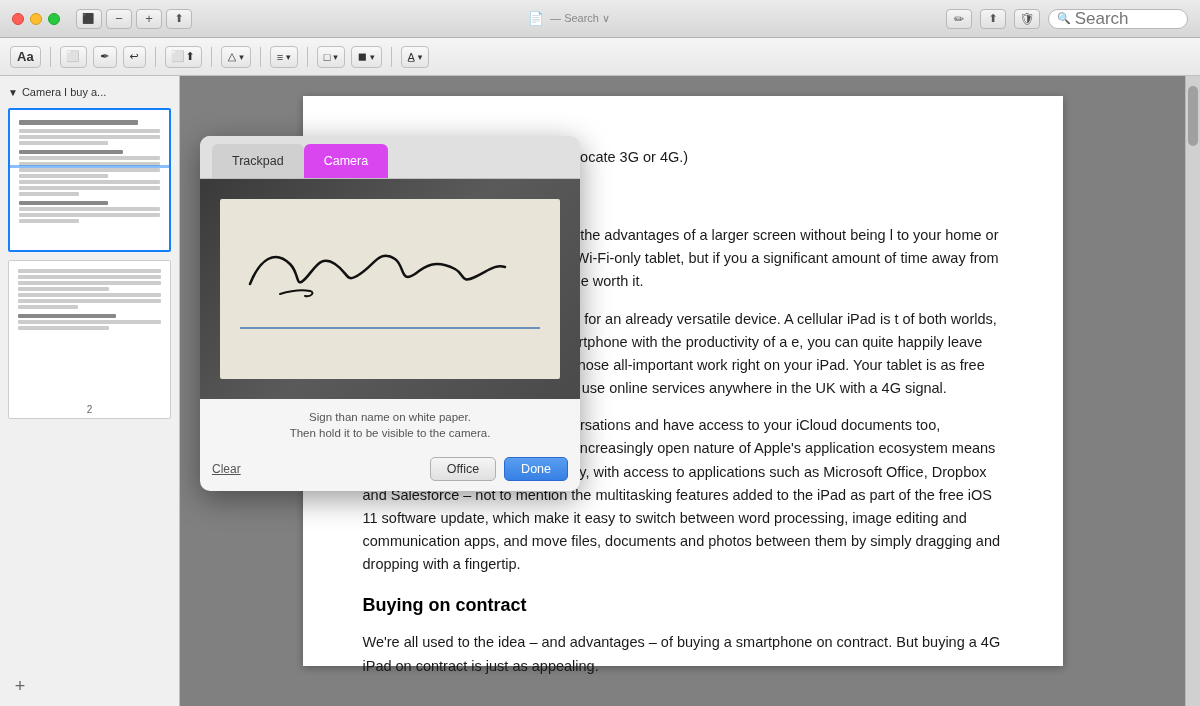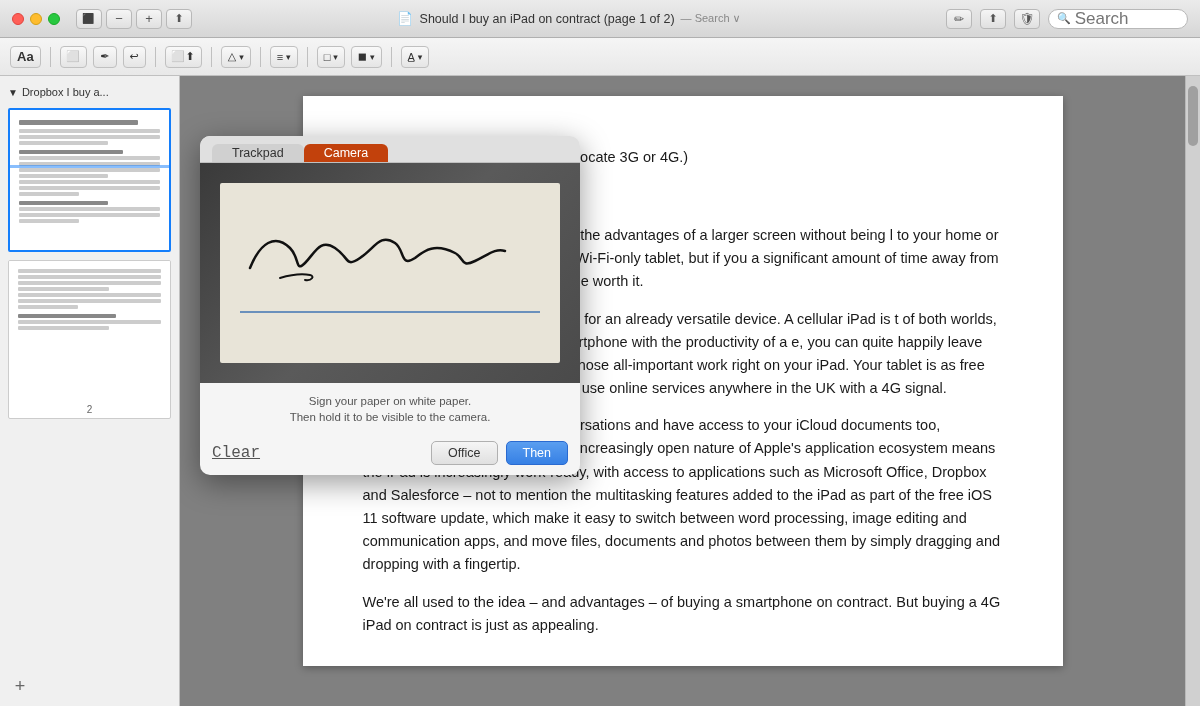--- a/index.html
+++ b/index.html
@@ -263,30 +263,30 @@
       overflow: hidden;
     }
     .dialog-tabs {
       display: flex;
       background: #e0e0e0;
       border-bottom: 1px solid #c0c0c0;
       padding: 8px 12px 0;
       gap: 0;
     }
     .dialog-tab {
-      padding: 2px 20px;
+      padding: 10px 20px;
       font-size: 12.5px;
       cursor: pointer;
       border-radius: 6px 6px 0 0;
       color: #333;
       background: transparent;
       border: none;
     }
     .dialog-tab.active {
-      background: #c2410c;
+      background: #d946ef;
       color: white;
     }
     .dialog-tab.inactive {
       background: #d0d0d0;
       color: #333;
     }
 
     .camera-preview {
       width: 100%;
       height: 220px;
@@ -334,28 +334,27 @@
       text-align: center;
       line-height: 1.4;
     }
     .dialog-actions {
       display: flex;
       align-items: center;
       padding: 6px 12px 10px;
       gap: 0;
     }
     .dialog-clear {
-      font-size: 16px;
+      font-size: 12px;
       color: #555;
       background: transparent;
       border: none;
       cursor: pointer;
       text-decoration: underline;
       padding: 0;
-      font-family: Liberation Mono, monospace;
     }
     .dialog-actions-right {
       display: flex;
       gap: 8px;
       margin-left: auto;
     }
     .dialog-btn {
       padding: 4px 16px;
       border-radius: 5px;
       font-size: 12.5px;
@@ -405,21 +404,20 @@
   </div>
 
   <div style="display:flex;gap:4px;margin-left:8px;">
     <div class="tb-icon-btn" style="font-size:10px;">⬛</div>
     <div class="tb-icon-btn" style="font-size:13px;">−</div>
     <div class="tb-icon-btn" style="font-size:13px;">+</div>
     <div class="tb-icon-btn" style="font-size:11px;">⬆</div>
   </div>
   <div class="title-bar-center">
     <span class="title-doc-icon">📄</span>
-    <span class="title-text">Should I buy an iPad on contract (page 1 of 2)</span>
     <span class="title-edited">— Search ∨</span>
   </div>
   <div class="title-bar-right">
     <div class="tb-icon-btn" style="font-size:12px;">✏</div>
     <div class="tb-icon-btn" style="font-size:11px;">⬆</div>
     <div class="tb-icon-btn" style="font-size:12px;">🛡</div>
     <div class="search-box">
       <span style="color:#999;font-size:11px;">🔍</span>
       <input type="text" placeholder="Search" style="">
     </div>
@@ -466,21 +464,21 @@
     <span>A̲</span>
     <span style="font-size:9px;">▾</span>
   </button>
 </div>
 
 <div class="main-area">
 
   <div class="sidebar">
     <div class="sidebar-header">
       <span class="chevron">▼</span>
-      <span>Dropbox I buy a...</span>
+      <span>Camera I buy a...</span>
     </div>
 
     <div class="page-thumb selected">
       <div class="page-thumb-inner">
         <div style="padding:6px 5px;">
           <div class="thumb-text-line dark" style="width:80%;height:5px;margin:4px 4px;"></div>
           <div class="thumb-text-line" style="margin:2px 4px;"></div>
           <div class="thumb-text-line" style="margin:2px 4px;"></div>
           <div class="thumb-text-line short" style="margin:2px 4px;"></div>
           <div class="thumb-text-line dark" style="width:70%;height:4px;margin:5px 4px 2px;"></div>
@@ -527,20 +525,21 @@
       <p>tion your iPad will use if it cannot locate 3G or 4G.)</p>
 
       <h2>dvantages of 4G</h2>
 
       <p>4G iPad in your bag, you have all the advantages of a larger screen without being l to your home or work router. It'll cost more than a Wi-Fi-only tablet, but if you a significant amount of time away from home and the office it could well be worth it.</p>
 
       <p>e 4G is a real step up in versatility for an already versatile device. A cellular iPad is t of both worlds, combining the portability of a smartphone with the productivity of a e, you can quite happily leave your laptop at home and answer those all-important work right on your iPad. Your tablet is as free as your smartphone, and you can use online services anywhere in the UK with a 4G signal.</p>
 
       <p>You'll get all your iMessage conversations and have access to your iCloud documents too, anywhere in the country. And the increasingly open nature of Apple's application ecosystem means the iPad is increasingly work-ready, with access to applications such as Microsoft Office, Dropbox and Salesforce – not to mention the multitasking features added to the iPad as part of the free iOS 11 software update, which make it easy to switch between word processing, image editing and communication apps, and move files, documents and photos between them by simply dragging and dropping with a fingertip.</p>
 
+      <h2><strong>Buying on contract</strong></h2>
 
       <p>We're all used to the idea – and advantages – of buying a smartphone on contract. But buying a 4G iPad on contract is just as appealing.</p>
     </div>
 
     <div class="dialog-overlay">
       <div class="signature-dialog">
 
         <div class="dialog-tabs">
           <button class="dialog-tab inactive">Trackpad</button>
           <button class="dialog-tab active">Camera</button>
@@ -553,29 +552,29 @@
               <svg class="signature-svg" viewBox="0 0 280 80" xmlns="http://www.w3.org/2000/svg">
                 <path d="M 10 55 C 20 30, 35 20, 50 35 C 60 45, 55 60, 65 50 C 75 40, 80 25, 95 35 C 110 45, 105 55, 120 45 C 135 35, 140 20, 155 30 C 165 37, 160 55, 175 45 C 185 37, 195 30, 215 40 C 225 45, 220 55, 235 48 C 248 42, 255 35, 265 38" stroke="#111" stroke-width="2.5" fill="none" stroke-linecap="round" stroke-linejoin="round"></path>
                 <path d="M 40 65 C 50 62, 60 60, 70 62 C 75 63, 72 68, 65 67" stroke="#111" stroke-width="2" fill="none" stroke-linecap="round"></path>
               </svg>
               <div class="blue-line"></div>
             </div>
           </div>
         </div>
 
         <div class="dialog-instruction">
-          <span>Sign your paper on white paper.</span><br>
+          <span>Sign than name on white paper.</span><br>
           <span>Then hold it to be visible to the camera.</span>
         </div>
 
         <div class="dialog-actions">
           <button class="dialog-clear">Clear</button>
           <div class="dialog-actions-right">
             <button class="dialog-btn dialog-btn-cancel">Office</button>
-            <button class="dialog-btn dialog-btn-done">Then</button>
+            <button class="dialog-btn dialog-btn-done">Done</button>
           </div>
         </div>
       </div>
     </div>
   </div>
 
   <div class="right-scrollbar">
     <div class="scrollbar-thumb"></div>
   </div>
 </div>

